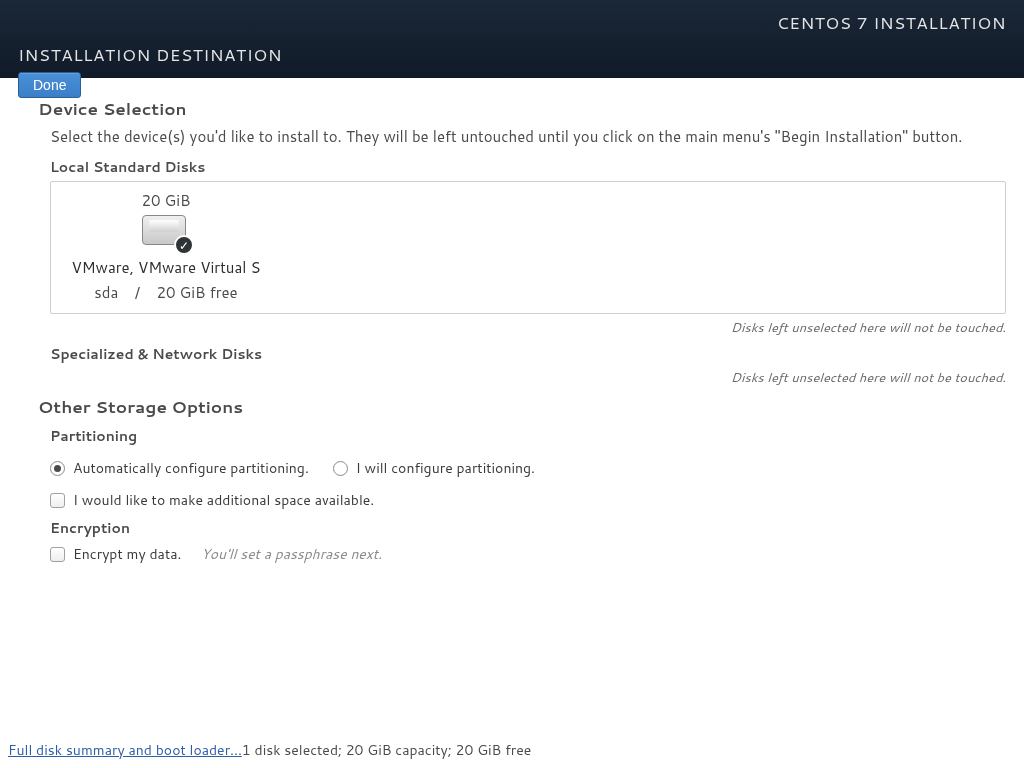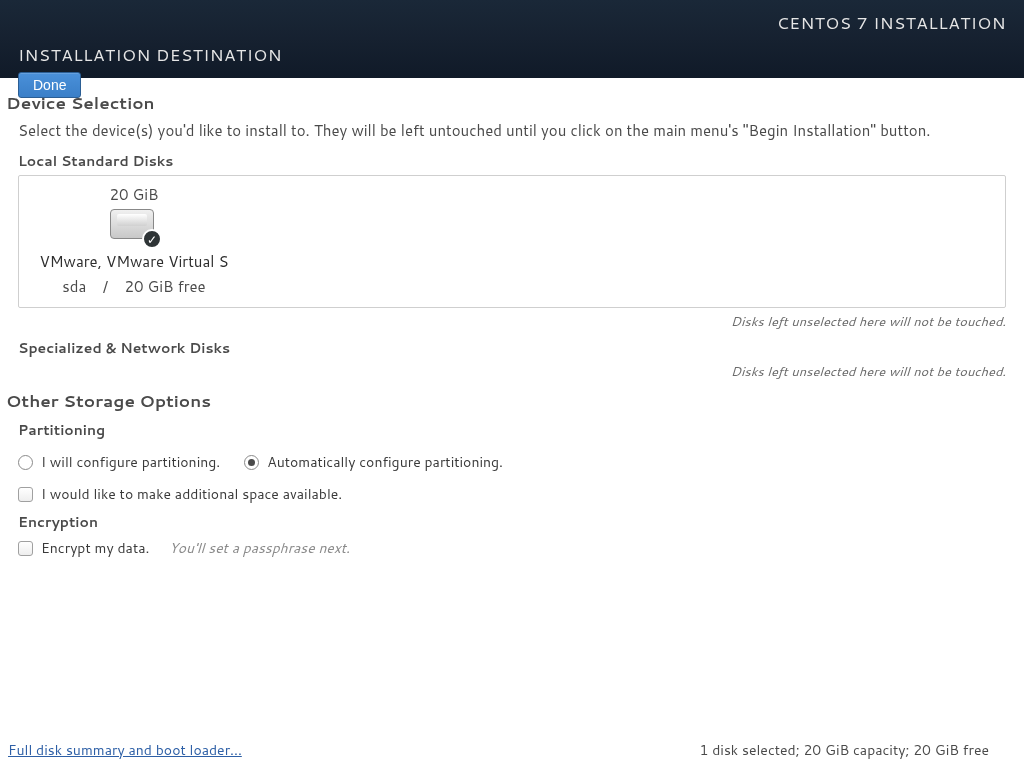--- a/index.html
+++ b/index.html
@@ -81,21 +81,22 @@
       top: 2px; left: 2px; right: 2px; bottom: 2px;
       background:
         linear-gradient(#fff,#fff) 0 0/2px 2px no-repeat,
         linear-gradient(#fff,#fff) 4px 0/2px 2px no-repeat,
         linear-gradient(#fff,#fff) 8px 0/2px 2px no-repeat,
         linear-gradient(#fff,#fff) 0 4px/2px 2px no-repeat,
         linear-gradient(#fff,#fff) 4px 4px/2px 2px no-repeat,
         linear-gradient(#fff,#fff) 8px 4px/2px 2px no-repeat;
     }
     .content {
-      padding: 6px 18px 0 6px;
+      padding: 12px 18px 0 6px;
+      margin-left: 32px;
     }
     .h-section {
       font-size: 17px;
       font-weight: bold;
       color: #4a4a4a;
       margin: 6px 0 6px 0;
     }
     .instruction {
       font-size: 15px;
       color: #4a4a4a;
@@ -203,23 +204,23 @@
     }
     .checkbox {
       width: 15px; height: 15px; border: 1px solid #a0a0a0; border-radius: 3px;
       background: linear-gradient(#fff,#eee); cursor: pointer; flex-shrink:0;
     }
     .hint { font-style: italic; color: #8a8a8a; }
     .footer {
       position: absolute;
       bottom: 8px;
       left: 8px;
-      right: 35px;
-      display: flex;
-      justify-content: space-between;
+      right: 18px;
+      display: flex;
+      justify-content: flex-start;
       font-size: 14px;
     }
     .footer a { color: #2d5fa6; text-decoration: underline; cursor: pointer; }
     .footer .summary { color: #4a4a4a; }
   </style>
 </head>
 <body>
 
 <div class="topbar">
   <div class="topbar-left">
@@ -256,26 +257,26 @@
 
   <div class="subhead">Specialized &amp; Network Disks</div>
   <div class="note-right">Disks left unselected here will not be touched.</div>
 
   <div class="h-section">Other Storage Options</div>
 
   <div class="opt-group">
     <div class="opt-subhead">Partitioning</div>
     <div class="inline-radios">
       <label class="radio-row">
+        <span class="radio checked"></span>
+        <span>Automatically configure partitioning.</span>
+      </label>
+      <label class="radio-row">
         <span class="radio"></span>
         <span>I will configure partitioning.</span>
-      </label>
-      <label class="radio-row">
-        <span class="radio checked"></span>
-        <span>Automatically configure partitioning.</span>
       </label>
     </div>
     <label class="check-row">
       <span class="checkbox"></span>
       <span>I would like to make additional space available.</span>
     </label>
 
     <div class="opt-subhead">Encryption</div>
     <label class="check-row">
       <span class="checkbox"></span>

